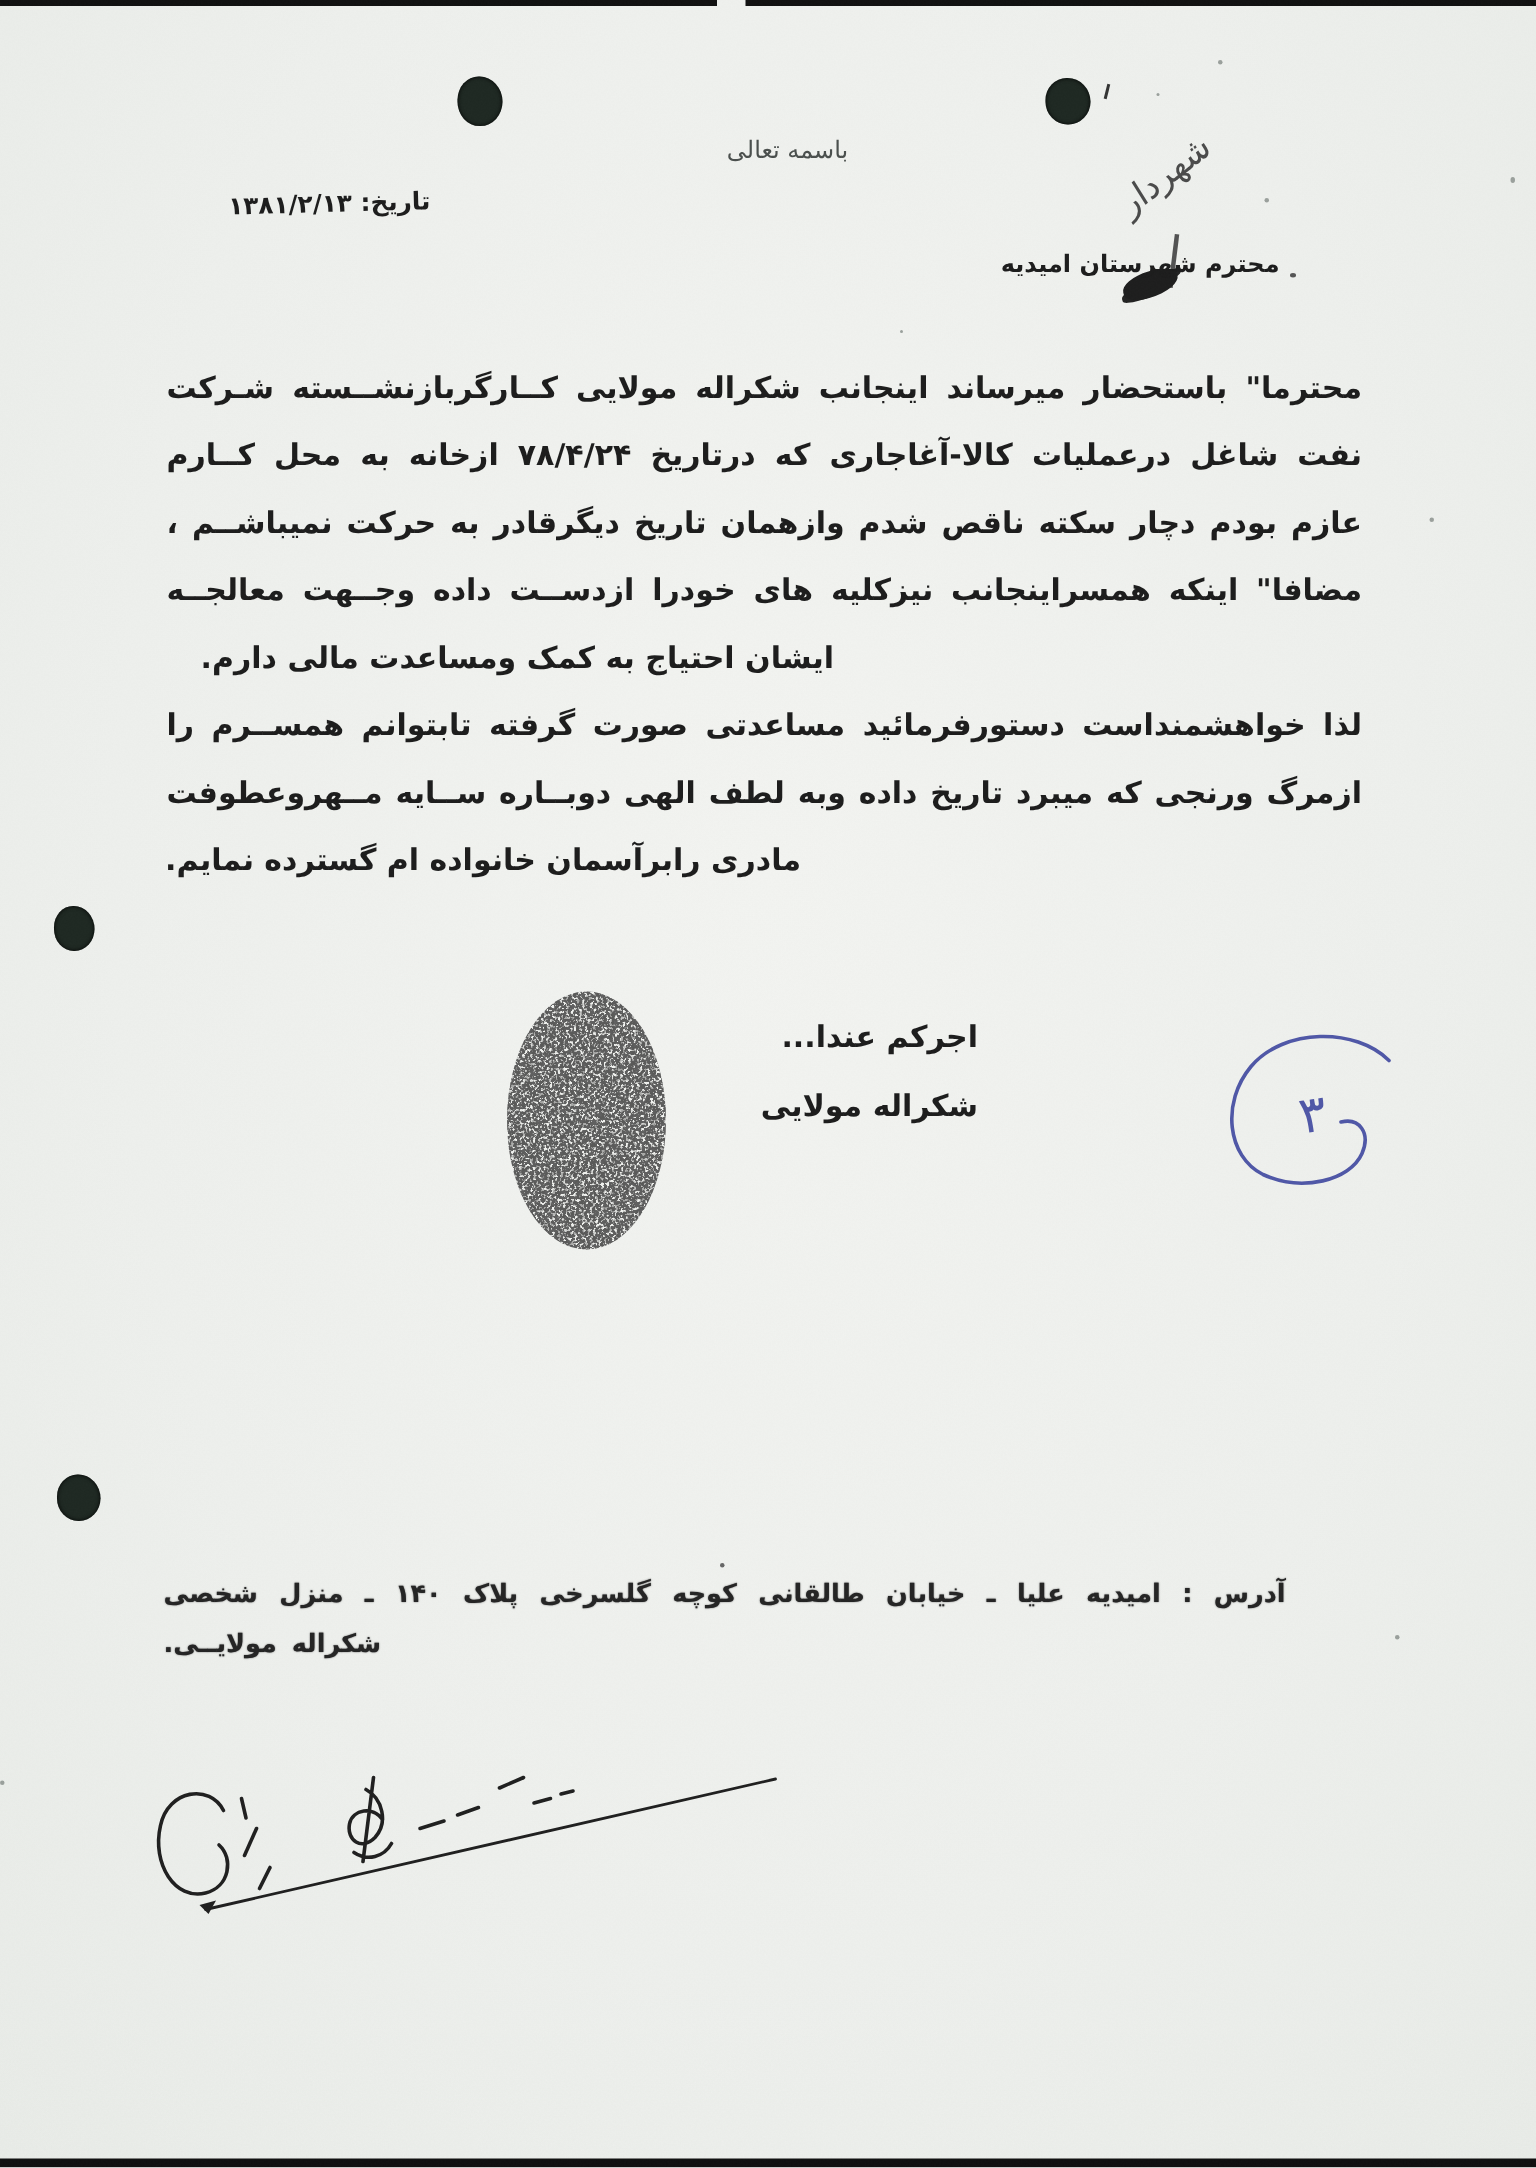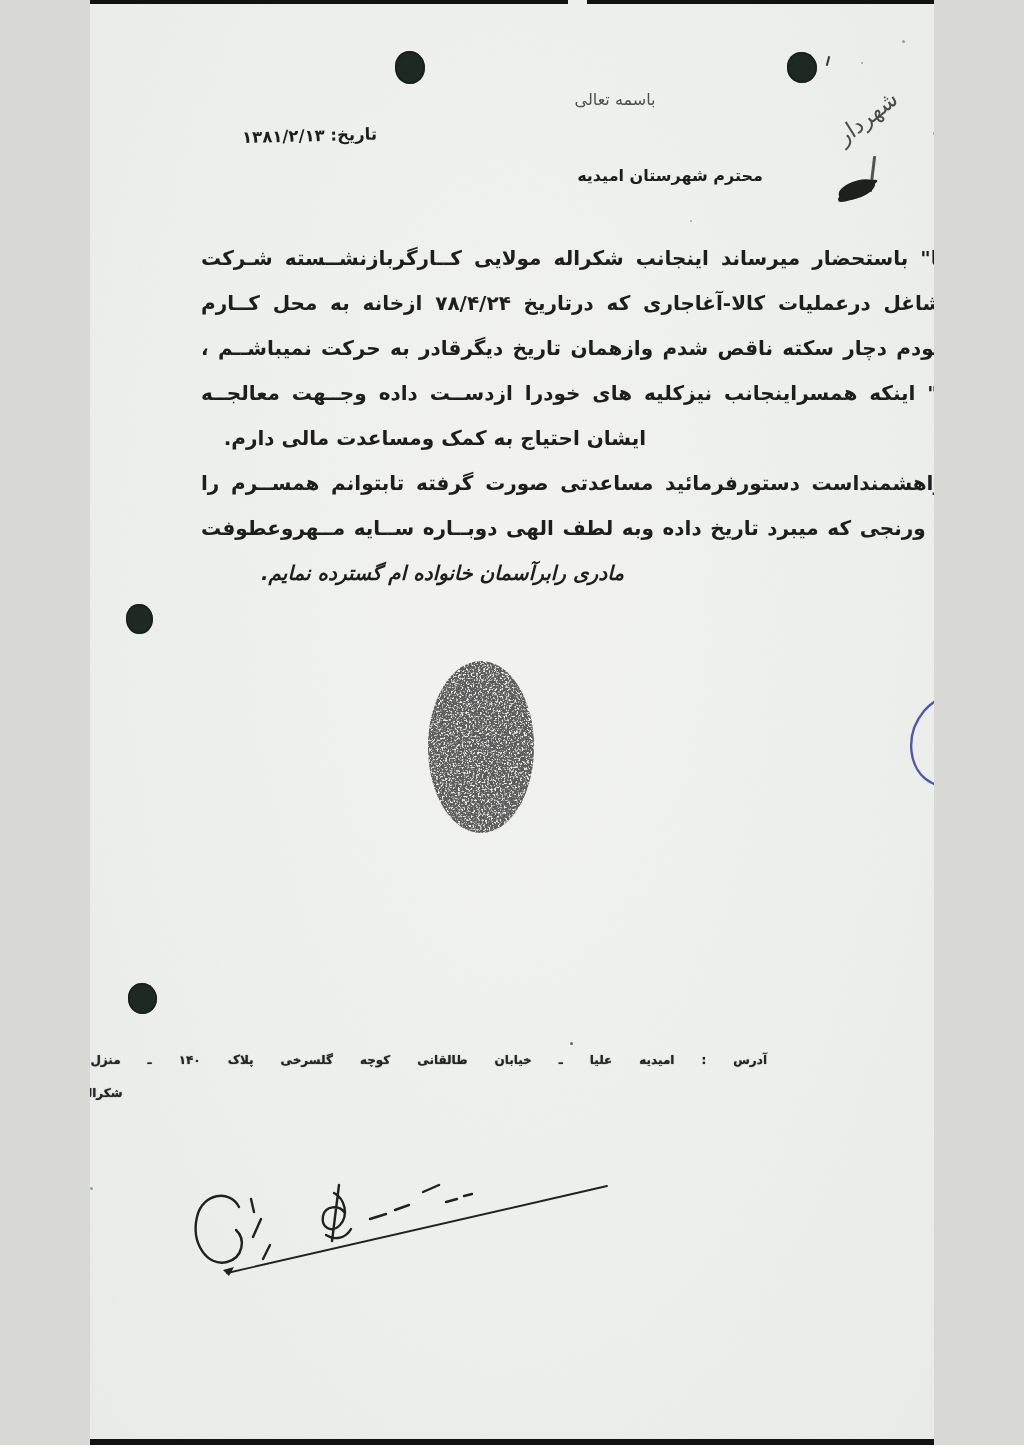--- a/index.html
+++ b/index.html
@@ -1,19 +1,19 @@
 <!DOCTYPE html>
 <html><head>
 <meta charset="utf-8">
 <title>Scanned Letter</title>
 <style>
   html,body{margin:0;padding:0;background:#d8d8d5;}
   #page{
     position:relative;
-    width:844px;height:1445px;
+    width:1024px;height:1445px;
     margin:0 auto;
     background:#eff1ee;
     background-image:radial-gradient(ellipse at 50% 40%, #f3f4f1 0%, #eef0ed 60%, #e9ece8 100%);
     overflow:hidden;
     font-family:"DejaVu Sans", sans-serif;
     color:#1c1c1c;
   }
   .abs{position:absolute;}
   
   .edge{background:#101010;}
@@ -28,25 +28,25 @@
     font-size:23px;color:#2e2e2e;direction:rtl;
     transform:rotate(-38deg) skewX(-6deg);
     opacity:.85;
   }
   .hw-stroke{left:781px;top:156px;width:2.5px;height:36px;background:#2b2b2b;transform:rotate(7deg);opacity:.8;}
   .ink-blob{left:748px;top:181px;width:38px;height:17px;background:#1d1d1d;border-radius:55% 45% 60% 40%;transform:rotate(-16deg);box-shadow:-6px 4px 0 -4px #222, 8px -2px 0 -5px #222;}
   
   .body{left:111px;top:236px;width:797px;direction:rtl;font-size:20px;font-weight:bold;line-height:45px;}
   .body .ln{height:45px;white-space:nowrap;text-align:justify;text-align-last:justify;}
   .body .ln.short5{text-align:right;text-align-last:right;padding-left:0;padding-right:352px;white-space:nowrap;}
-  .body .ln.short8{text-align-last:right;padding-right:374px;white-space:nowrap;font-style:italic;}
+  .body .ln.short8{text-align-last:right;padding-right:374px;white-space:nowrap;}
   
   .closing{right:372px;top:668px;direction:rtl;text-align:right;font-size:20px;font-weight:bold;line-height:46px;}
   
-  .address{right:167px;top:1053px;width:748px;direction:rtl;font-size:12px;font-weight:bold;color:#242424;letter-spacing:1px;word-spacing:4px;text-shadow:0 0 1.1px #555;}
+  .address{right:167px;top:1053px;width:748px;direction:rtl;font-size:17px;font-weight:bold;color:#242424;letter-spacing:1px;word-spacing:4px;text-shadow:0 0 1.1px #555;}
   .address .a1{white-space:nowrap;text-align:justify;text-align-last:justify;height:33px;}
   .address .a2{text-align:left;padding-right:384px;height:30px;}
   .speck{background:#9aa09c;border-radius:50%;}
   svg{display:block;}
 </style>
 </head>
 <body>
 
 <div id="page">
 
@@ -77,20 +77,24 @@
     <div class="ln">محترما" باستحضار میرساند اینجانب شکراله مولایی کــارگربازنشــسته شـرکت</div>
     <div class="ln">نفت شاغل درعملیات کالا-آغاجاری که درتاریخ ۷۸/۴/۲۴ ازخانه به محل کــارم</div>
     <div class="ln">عازم بودم دچار سکته ناقص شدم وازهمان تاریخ دیگرقادر به حرکت نمیباشــم ،</div>
     <div class="ln">مضافا" اینکه همسراینجانب نیزکلیه های خودرا ازدســت داده وجــهت معالجــه</div>
     <div class="ln short5">ایشان احتیاج به کمک ومساعدت مالی دارم.</div>
     <div class="ln">لذا خواهشمنداست دستورفرمائید مساعدتی صورت گرفته تابتوانم همســرم را</div>
     <div class="ln">ازمرگ ورنجی که میبرد تاریخ داده وبه لطف الهی دوبــاره ســایه مــهروعطوفت</div>
     <div class="ln short8">مادری رابرآسمان خانواده ام گسترده نمایم.</div>
   </div>
 
+  <div class="abs closing">
+    <div>اجرکم عندا...</div>
+    <div>شکراله مولایی</div>
+  </div>
 
   <svg class="abs" style="left:334px;top:658px;" width="118" height="182" viewBox="0 0 118 182">
     <defs>
       <clipPath id="fpclip">
           <ellipse cx="57" cy="89" rx="53" ry="86"></ellipse>
         </clipPath>
       <filter id="fpnoise" x="0" y="0" width="100%" height="100%">
         <feTurbulence type="fractalNoise" baseFrequency="0.55" numOctaves="3" seed="11"></feTurbulence>
         <feColorMatrix type="matrix" values="0 0 0 0 0.08  0 0 0 0 0.08  0 0 0 0 0.08  0 0 0 9 -3.4"></feColorMatrix>
       </filter>

